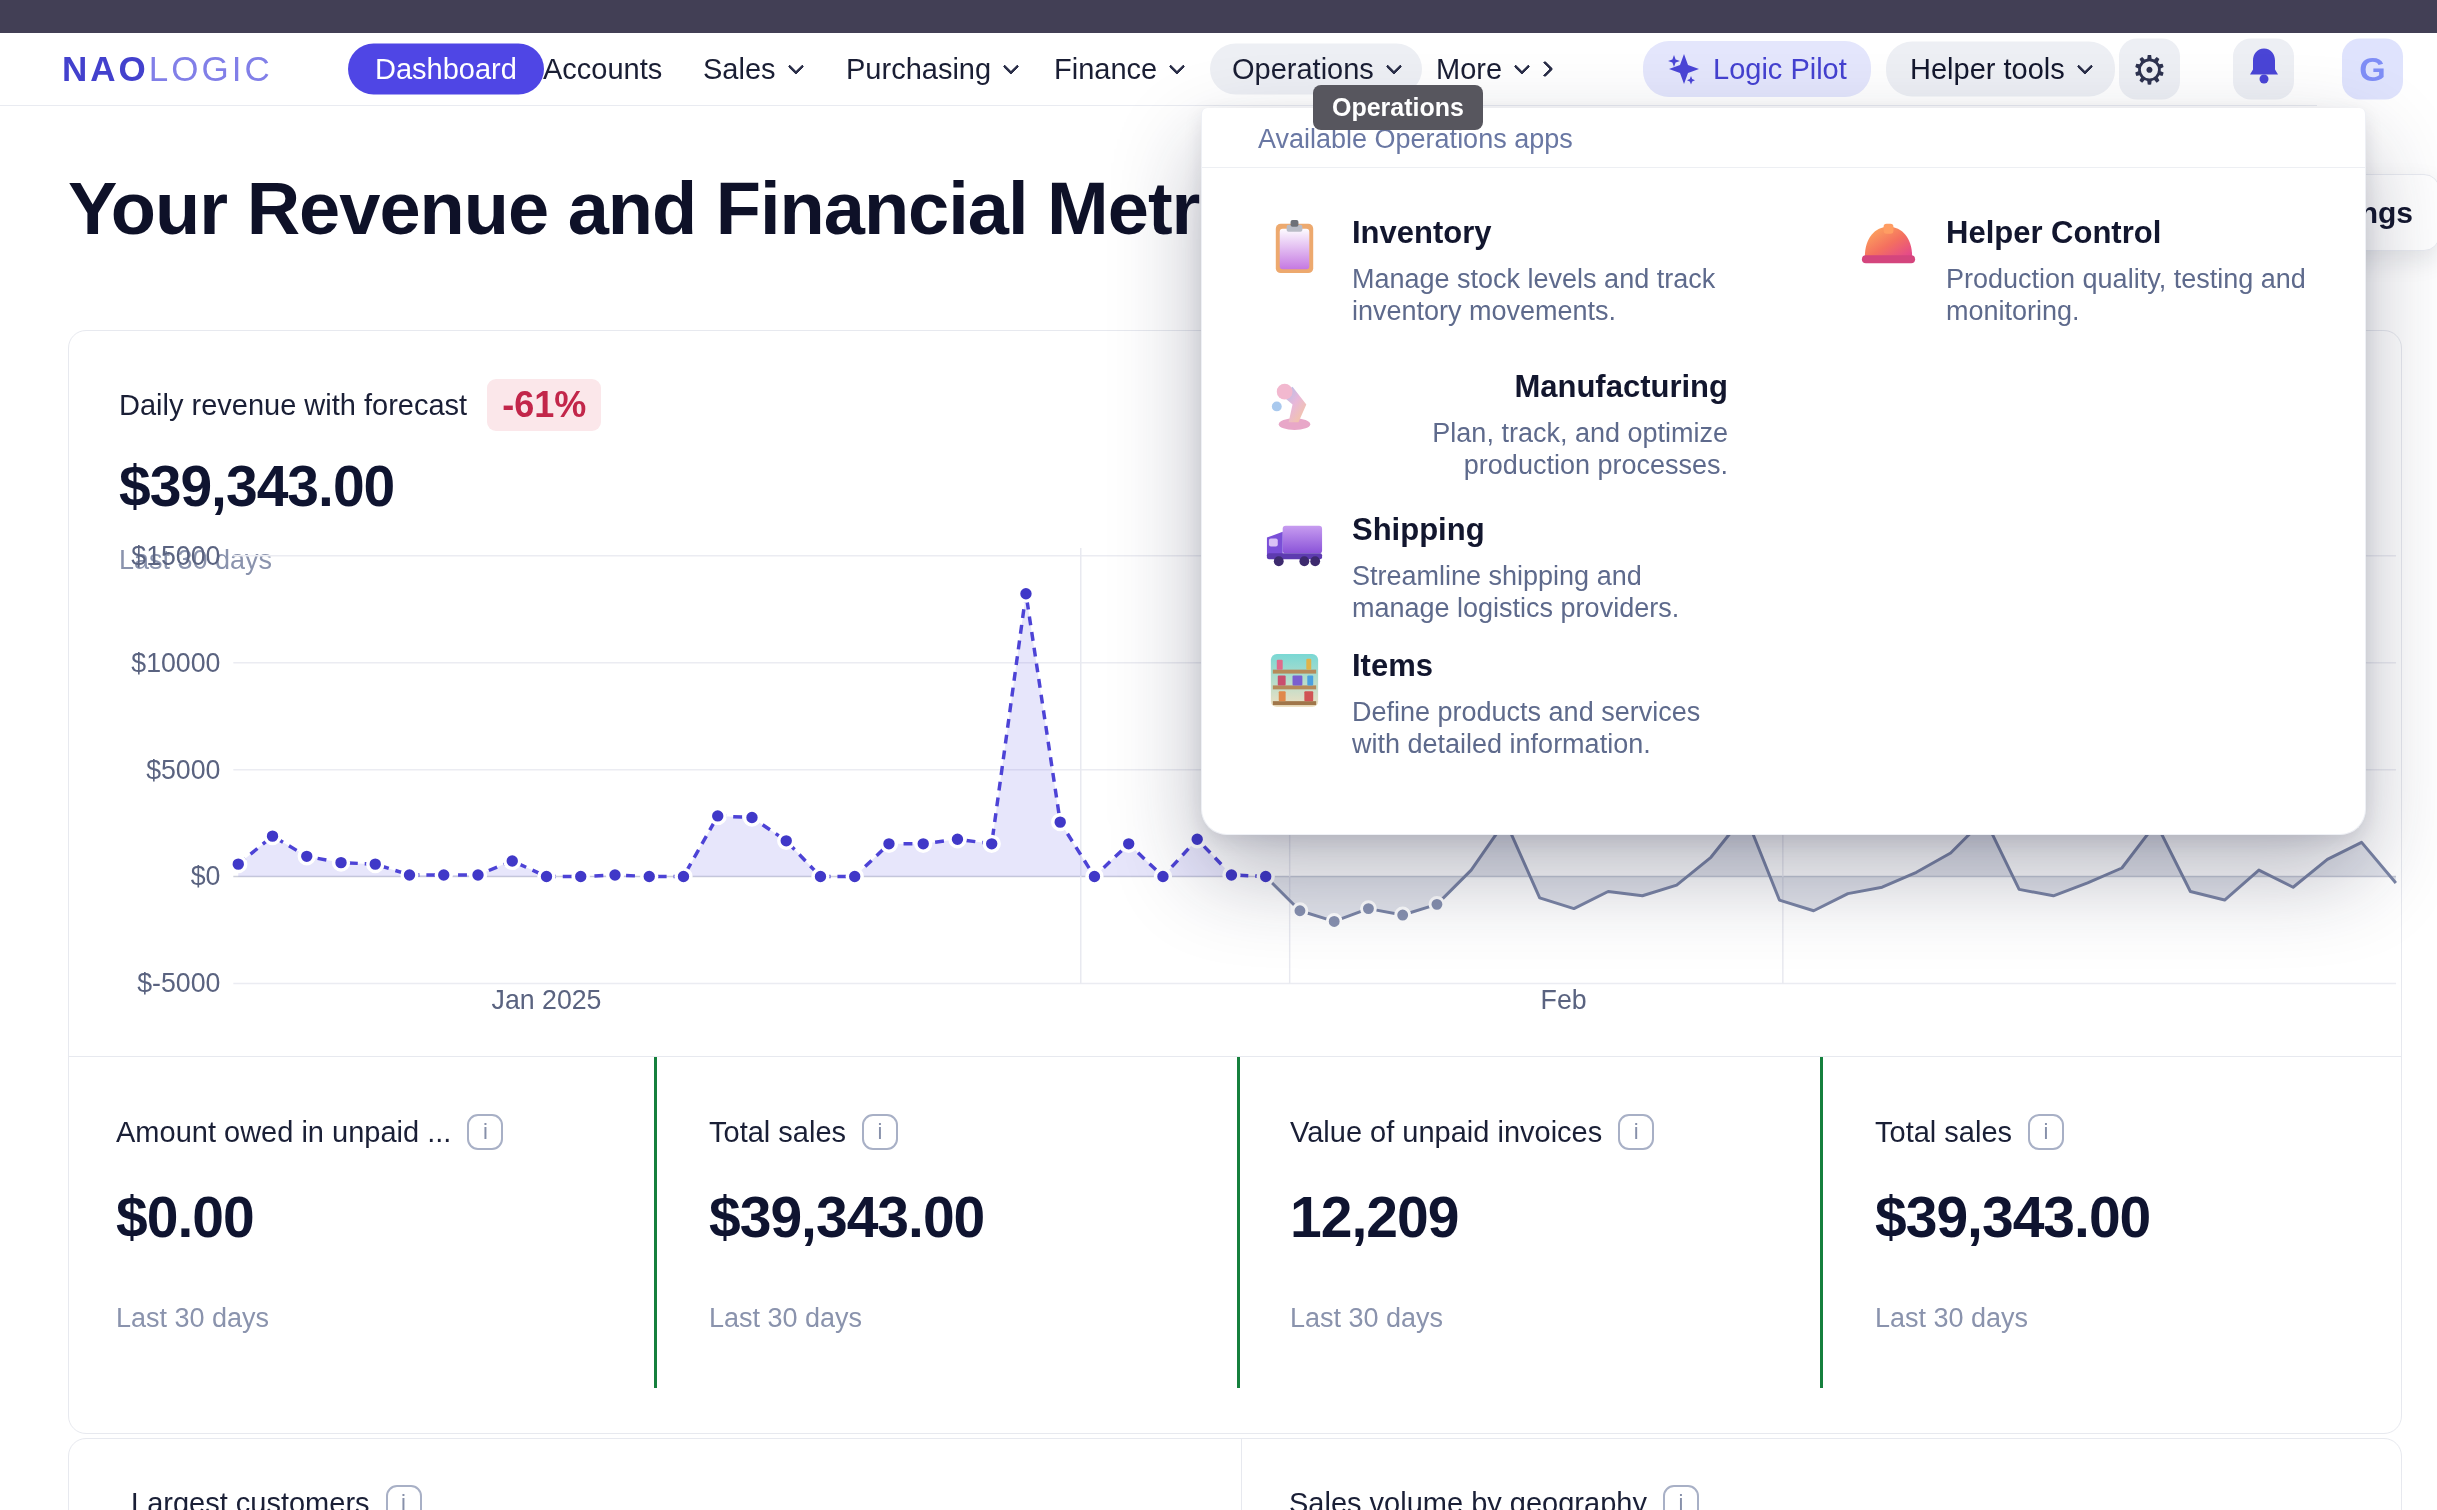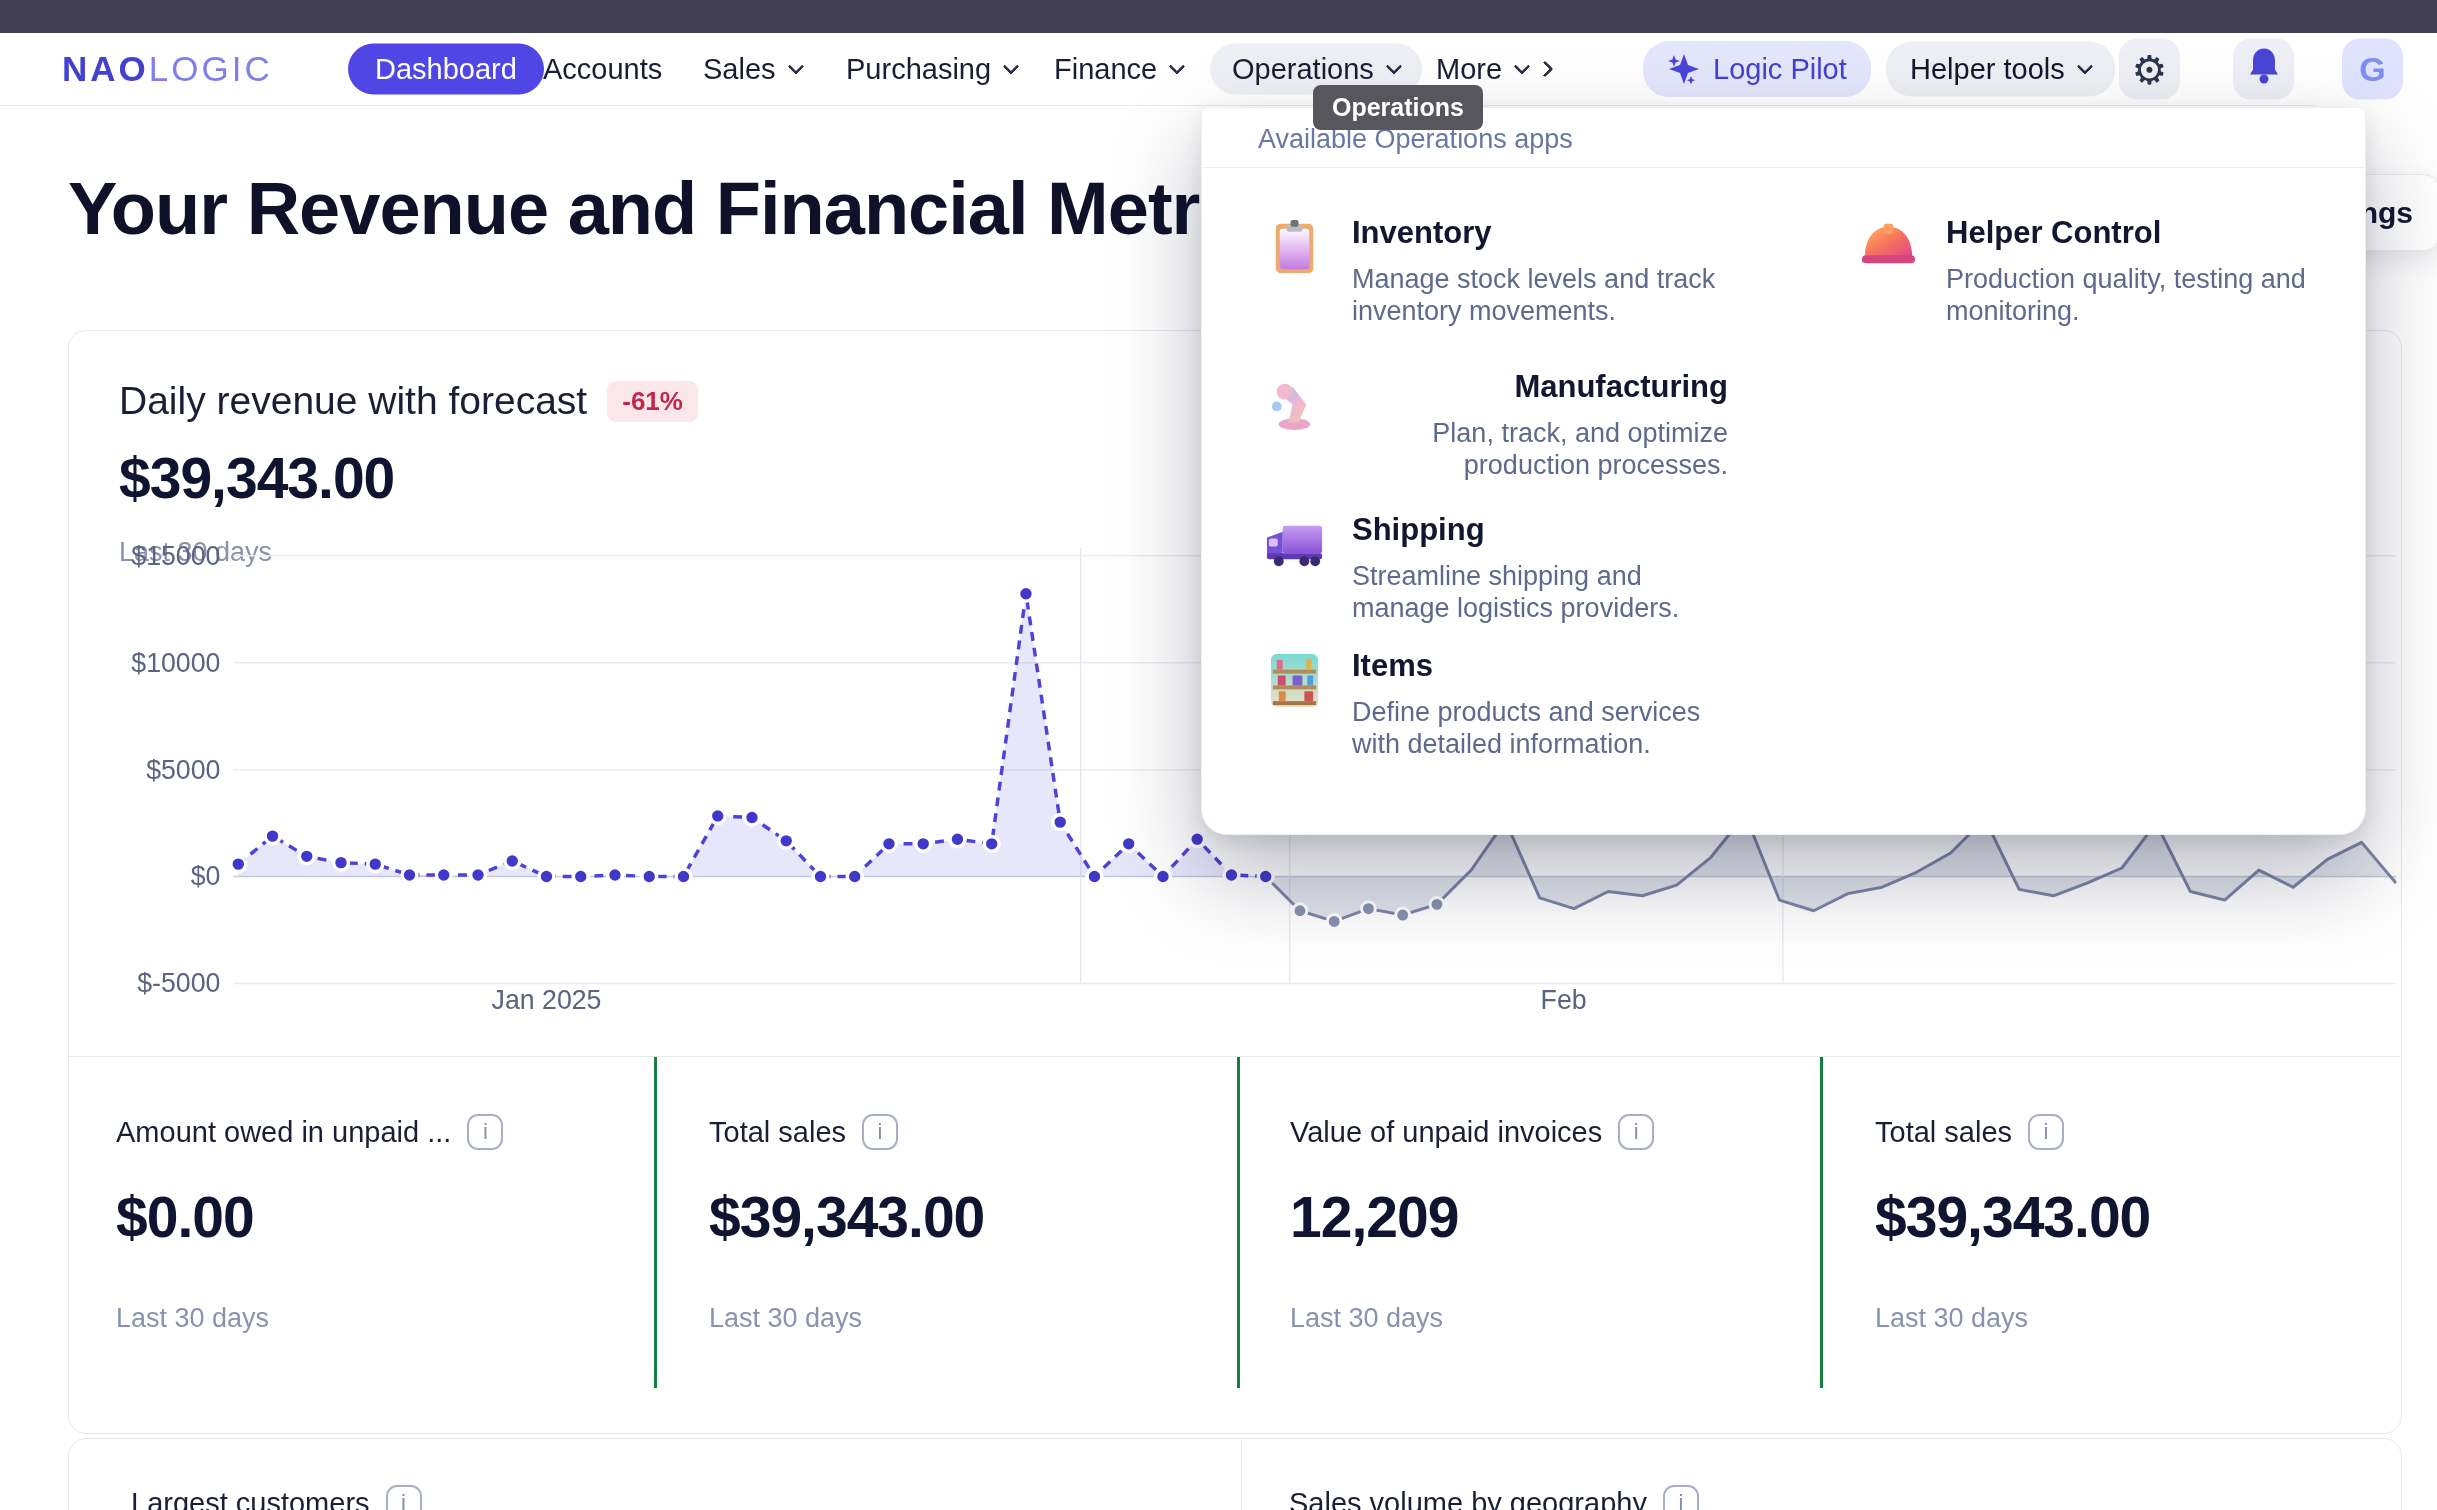--- a/index.html
+++ b/index.html
@@ -36,22 +36,22 @@
   .settings-btn { position:absolute; left:2272px; top:174px; width:168px; height:77px; background:#ffffff;
                   border:1px solid #e9ebf1; border-radius:16px; box-shadow:0 10px 24px rgba(20,25,50,.10);
                   display:flex; align-items:center; justify-content:flex-end; padding-right:26px;
                   font-size:30px; font-weight:600; color:#12162e; z-index:5; }
 
   
   .main-card { position:absolute; left:68px; top:330px; width:2334px; height:1104px; background:#ffffff;
                border:1px solid #e7e9ef; border-radius:18px; z-index:1; }
   .card-head { position:absolute; left:50px; top:48px; }
   .card-title-row { display:flex; align-items:center; gap:20px; }
-  .card-title { font-size:39px; color:#1a1f36; font-weight:500; }
-  .badge-neg { background:#fbe7ea; color:#c2264a; font-size:26px; font-weight:600;
+  .card-title { font-size:29px; color:#1a1f36; font-weight:500; }
+  .badge-neg { background:#fbe7ea; color:#c2264a; font-size:36px; font-weight:600;
                border-radius:9px; padding:5px 15px; }
   .card-value { font-size:57px; font-weight:800; color:#0f1430; margin-top:22px; letter-spacing:-1px; }
   .card-sub { font-size:27px; color:#8a93ad; margin-top:26px; }
 
   #chart-svg { position:absolute; left:1px; top:205px; }
 
   
   .stats-row { position:absolute; left:0; top:725px; width:2332px; height:332px; border-top:1px solid #e7e9ef;
                display:flex; }
   .stat-cell { position:relative; height:100%; }

